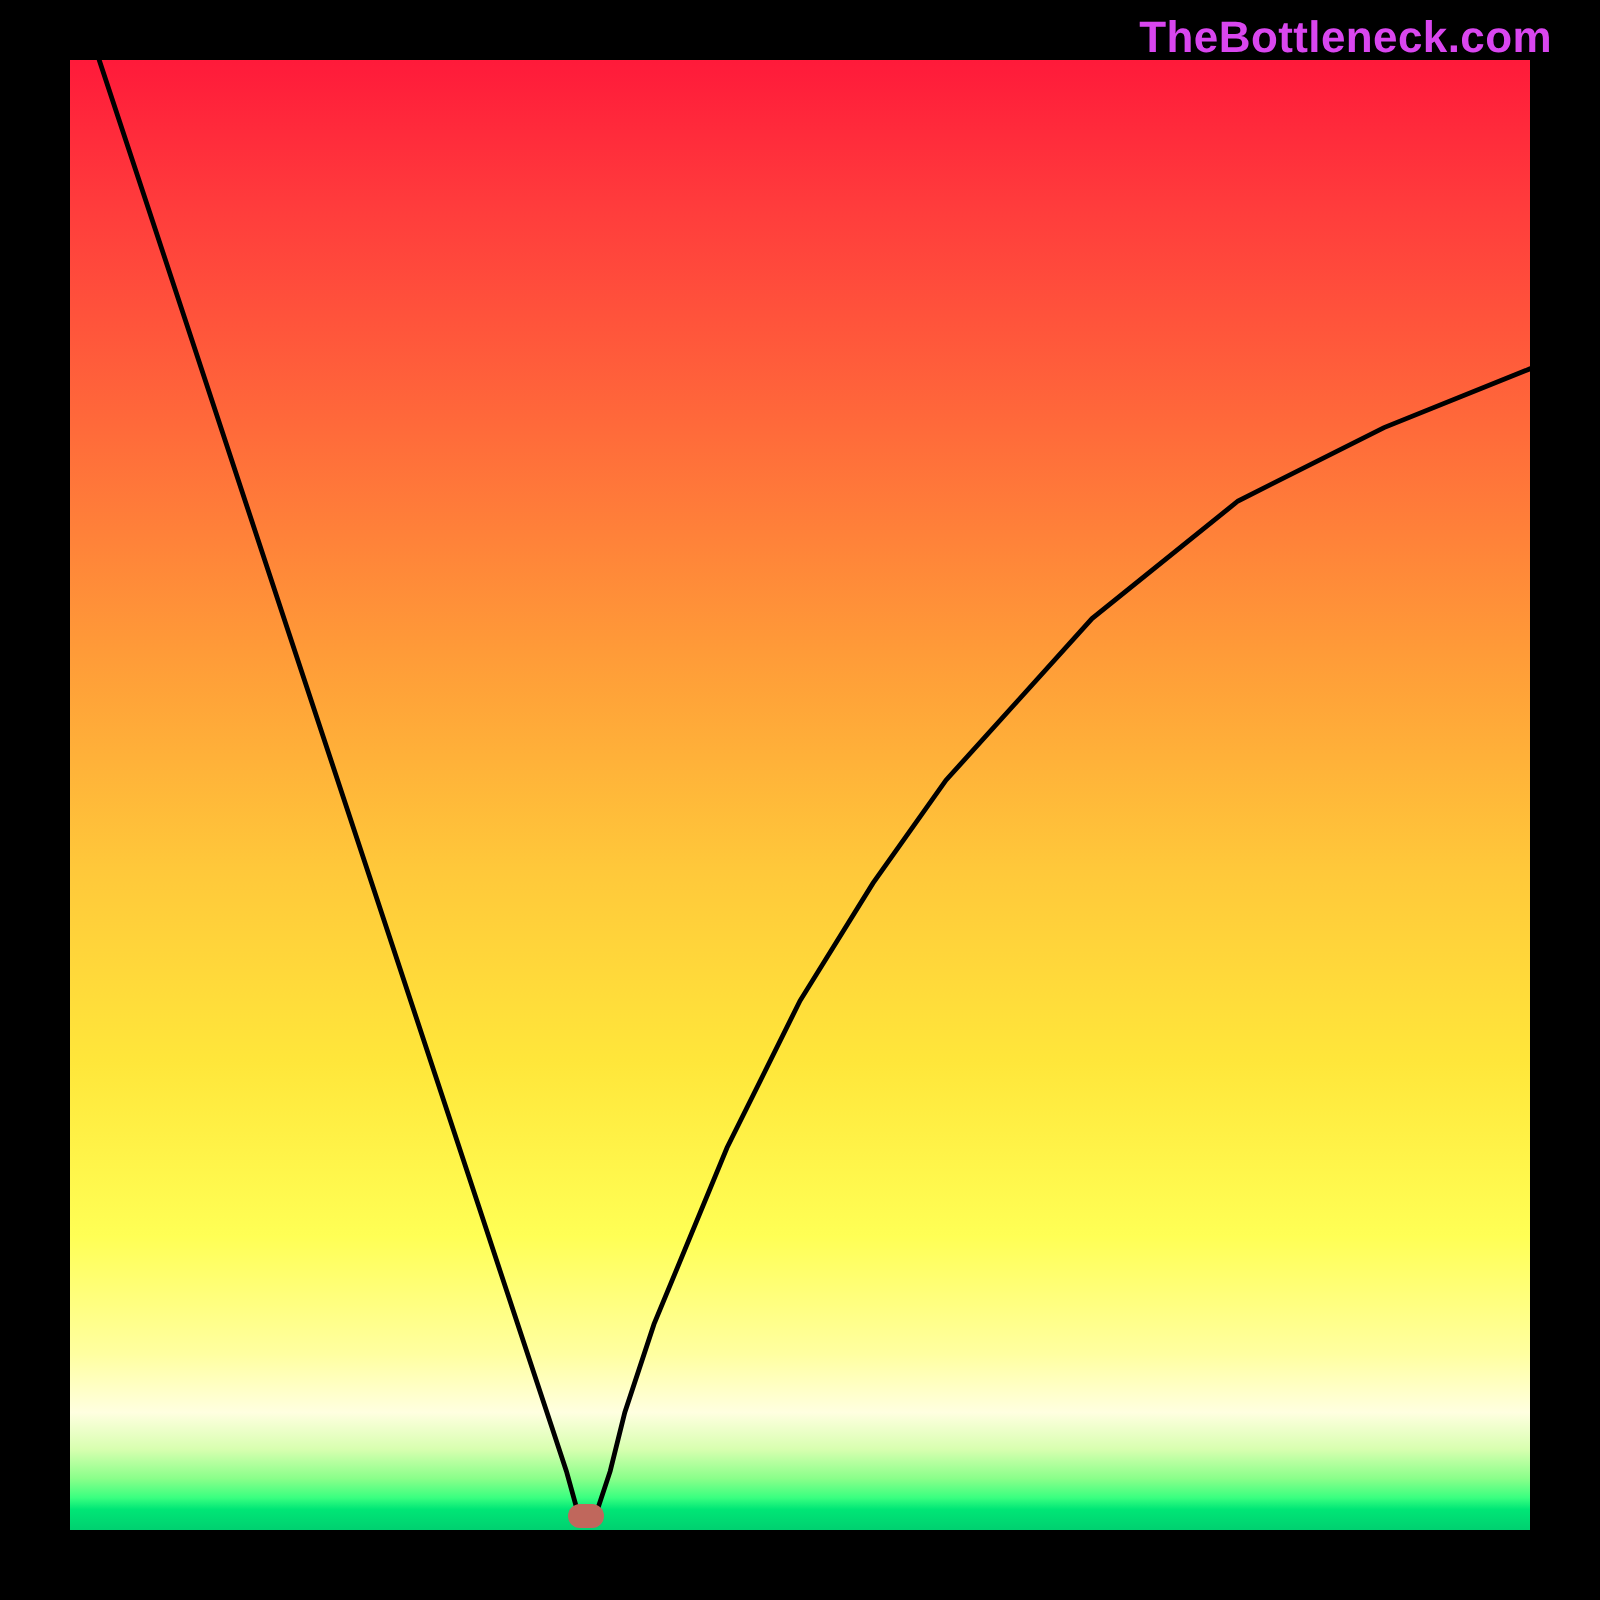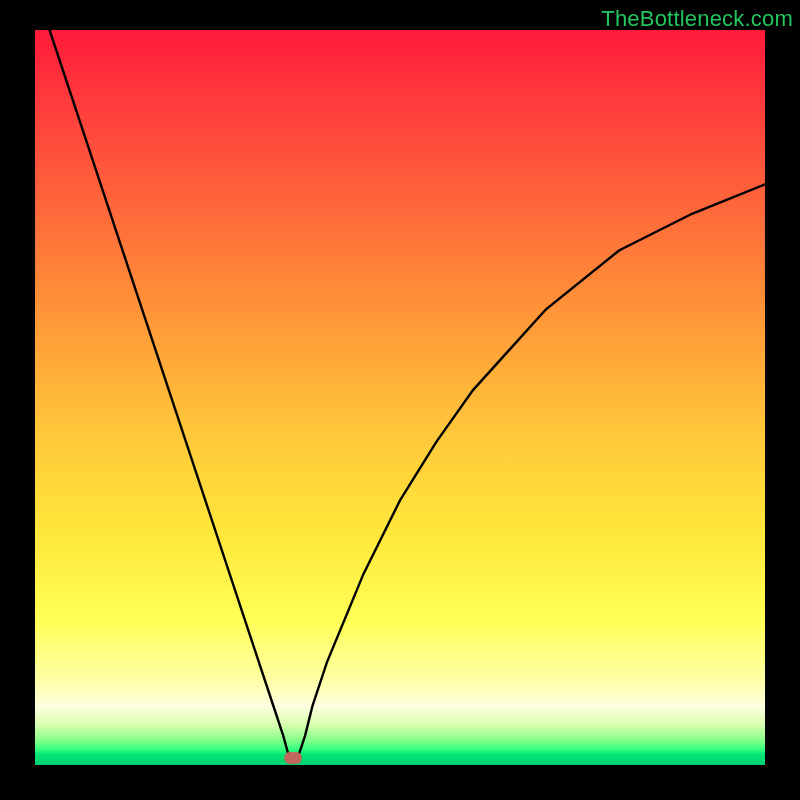--- a/index.html
+++ b/index.html
@@ -7,24 +7,24 @@
     padding: 0;
     width: 800px;
     height: 800px;
     background: #000;
     font-family: Arial, Helvetica, sans-serif;
     position: relative;
   }
   .watermark {
     position: absolute;
     top: 6px;
-    right: 7px;
-    color: #22c55e;
+    right: 24px;
+    color: #d946ef;
     font-size: 22px;
-    font-weight: 400;
+    font-weight: 700;
     letter-spacing: 0.2px;
     z-index: 10;
   }
   .plot-area {
     position: absolute;
     left: 35px;
     top: 30px;
     width: 730px;
     height: 735px;
     overflow: hidden;

